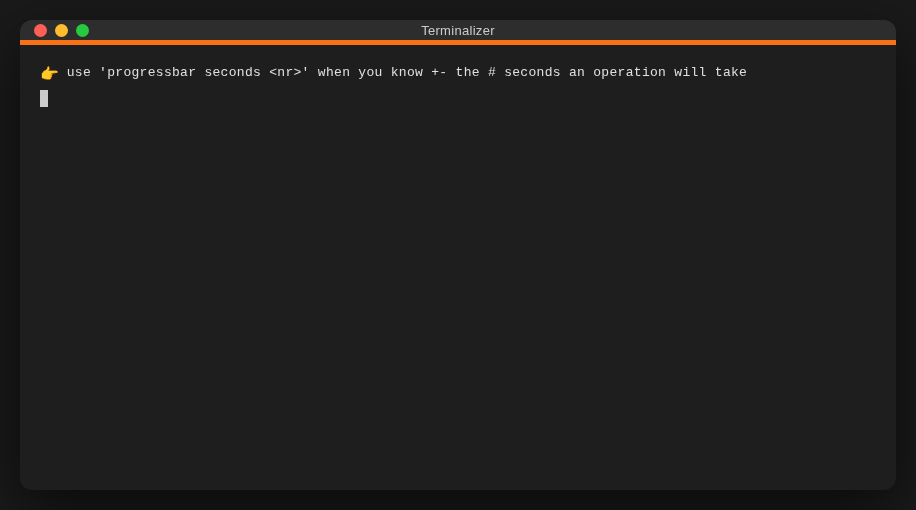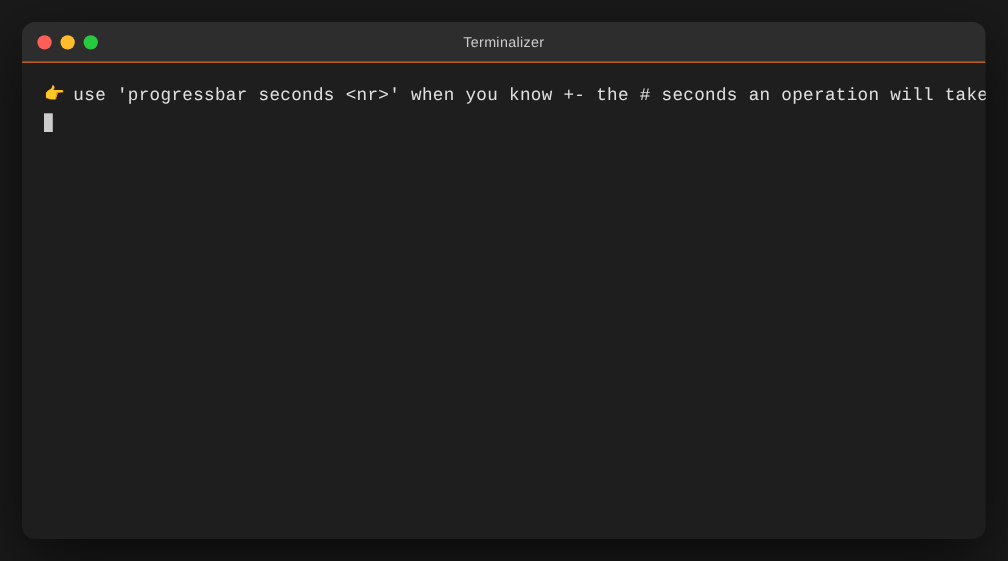--- a/index.html
+++ b/index.html
@@ -22,26 +22,26 @@
       width: 876px;
       height: 470px;
       background: #1e1e1e;
       border-radius: 12px;
       overflow: hidden;
       box-shadow: 0 20px 60px rgba(0, 0, 0, 0.6);
     }
 
     .title-bar {
       background: #2d2d2d;
-      height: 37px;
+      height: 25px;
       display: flex;
       align-items: center;
       justify-content: center;
       position: relative;
-      border-bottom: 1px solid #f97316;
+      border-bottom: 5px solid #f97316;
     }
 
     .window-controls {
       position: absolute;
       left: 14px;
       display: flex;
       gap: 8px;
       align-items: center;
     }
 
@@ -85,21 +85,21 @@
 
     .prompt-emoji {
       font-size: 15px;
       margin-right: 8px;
       line-height: 1.5;
     }
 
     .terminal-text {
       color: #e0e0e0;
       font-family: 'Courier New', Courier, monospace;
-      font-size: 16px;
+      font-size: 13px;
       line-height: 1.5;
       white-space: pre;
       letter-spacing: 0.3px;
     }
 
     .cursor-line {
       display: flex;
       align-items: center;
       margin-top: 2px;
     }

